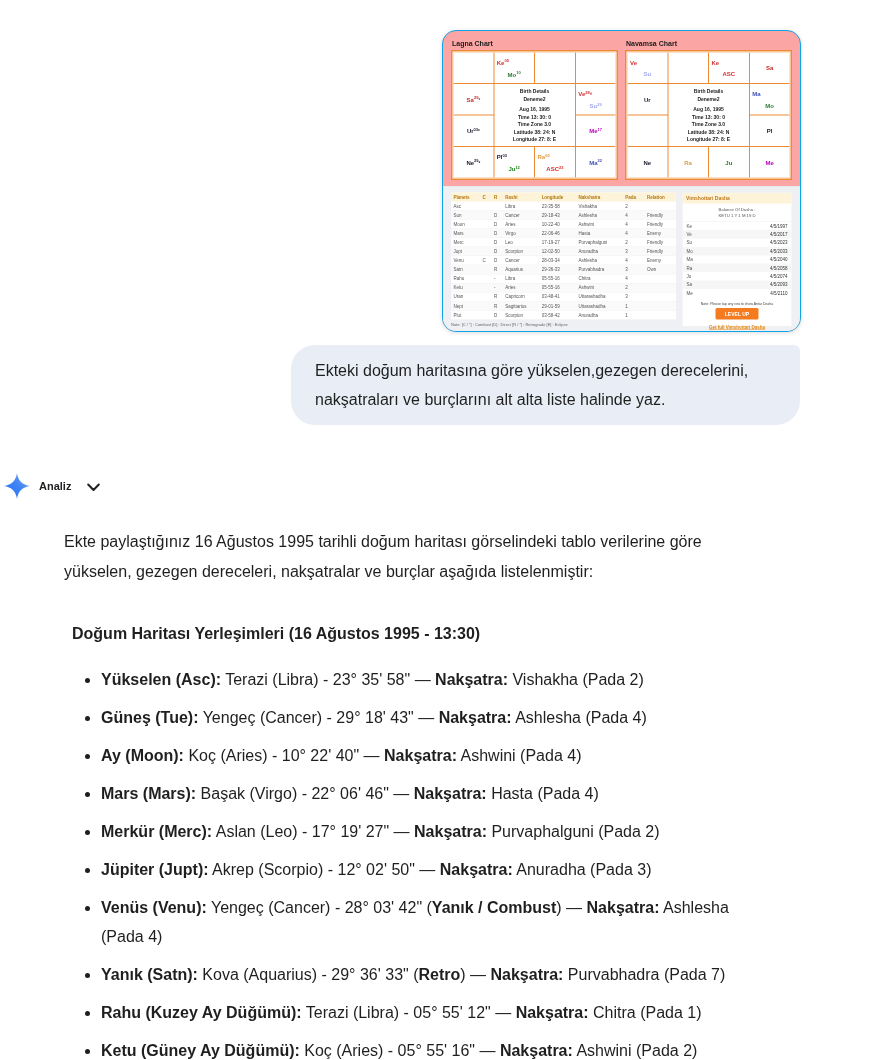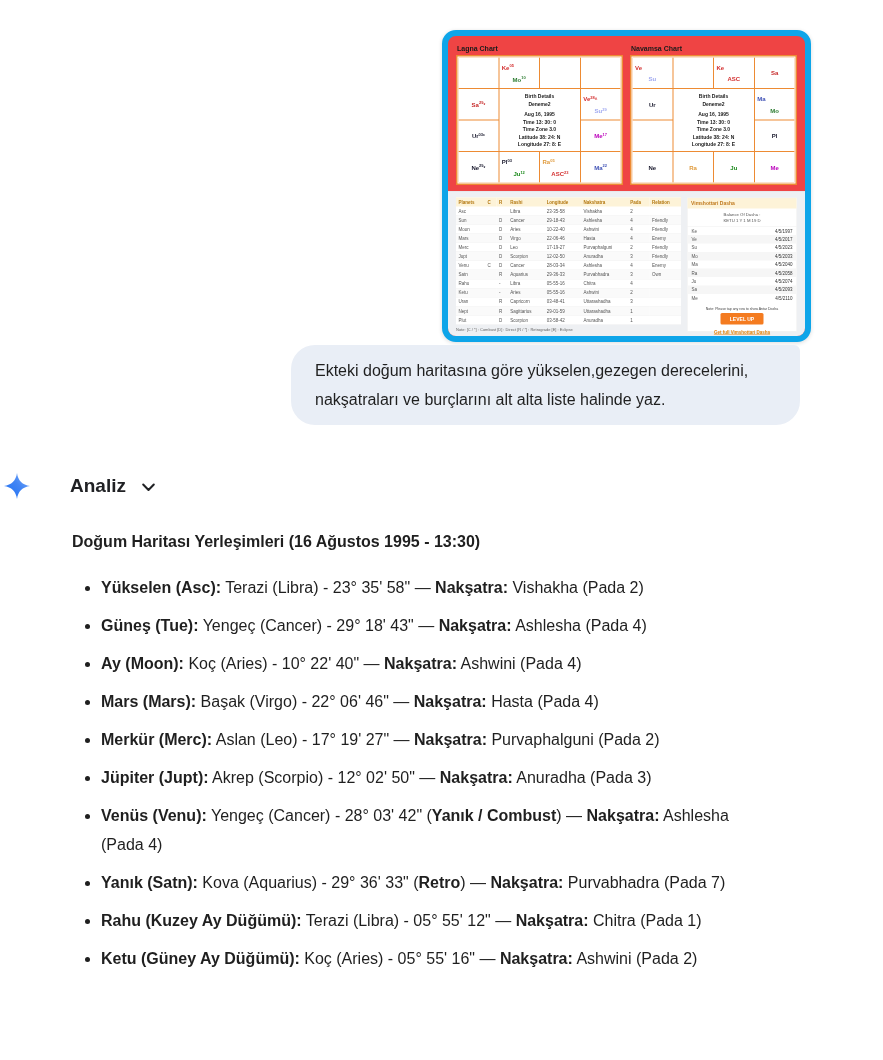--- a/index.html
+++ b/index.html
@@ -1,21 +1,21 @@
 <!DOCTYPE html>
 <html><head>
 <meta charset="utf-8">
 <style>
   html,body{margin:0;padding:0;background:#fff;}
   body{width:883px;height:1060px;position:relative;overflow:hidden;
        font-family:"Liberation Sans","DejaVu Sans",sans-serif;color:#1f1f1f;}
 
   
   .attachment-card{position:absolute;left:442px;top:30px;width:357px;height:300px;
-    background:#ef4444;border:6px solid #0ea5e9;border-radius:14px;overflow:hidden;
+    background:#fca5a5;border:1px solid #0ea5e9;border-radius:14px;overflow:hidden;
     box-shadow:0 1px 4px rgba(0,0,0,.14);}
   .att-inner{width:714px;height:600px;transform:scale(.5);transform-origin:0 0;}
   .charts-row{display:flex;gap:14px;padding:14px 16px 0 16px;}
   .chart{flex:1;min-width:0;}
   .chart-title{font-size:14px;font-weight:bold;color:#1b1b1b;margin:2px 0 6px 2px;}
   .chart-grid-wrap{border:3px solid #ed8b33;padding:2px;background:#fff;border-radius:1px;}
   .chart-grid{display:grid;grid-template-columns:repeat(4,1fr);grid-template-rows:repeat(4,1fr);
     gap:2px;background:#ed8b33;height:250px;}
   .cell{background:#fff;display:flex;flex-direction:column;align-items:center;
     justify-content:space-evenly;overflow:hidden;}
@@ -48,21 +48,21 @@
     text-decoration:underline;font-weight:bold;}
 
   
   .user-bubble{position:absolute;left:291px;top:345px;width:509px;box-sizing:border-box;
     background:#e9eef6;border-radius:24px 6px 24px 24px;padding:11px 24px;
     font-size:16px;line-height:29px;color:#1f1f1f;}
 
   
   .analysis-header{position:absolute;left:4px;top:472px;display:flex;align-items:center;height:28px;}
   .sparkle{width:26px;height:26px;display:inline-flex;}
-  .analysis-label{font-size:19px;font-weight:bold;color:#202124;margin-left:40px;}
+  .analysis-label{font-size:11px;font-weight:bold;color:#202124;margin-left:9px;}
   .chev{display:inline-flex;margin-left:14px;margin-top:2px;}
 
   
   .response{position:absolute;left:64px;top:527px;width:700px;font-size:16px;line-height:30px;}
   .response .intro{margin:0 0 32px 0;}
   .response .heading{margin:0 0 16px 8px;font-weight:bold;}
   .response ul{margin:0;padding-left:37px;}
   .response li{margin-bottom:9px;line-height:29px;}
 </style>
 </head>
@@ -394,20 +394,21 @@
   </span>
   <span class="analysis-label">Analiz</span>
   <span class="chev">
     <svg width="17" height="17" viewBox="0 0 16 16">
       <path d="M3 5.2 L8 10.4 L13 5.2" stroke="#202124" stroke-width="1.9" fill="none" stroke-linecap="round" stroke-linejoin="round"></path>
     </svg>
   </span>
 </div>
 
 <div class="response">
+  <p class="intro">Ekte paylaştığınız 16 Ağustos 1995 tarihli doğum haritası görselindeki tablo verilerine göre yükselen, gezegen dereceleri, nakşatralar ve burçlar aşağıda listelenmiştir:</p>
   <p class="heading">Doğum Haritası Yerleşimleri (16 Ağustos 1995 - 13:30)</p>
   <ul>
       <li><strong>Yükselen (Asc):</strong><span> Terazi (Libra) - 23° 35' 58" — </span><strong>Nakşatra:</strong><span> Vishakha (Pada 2)</span></li>
       <li><strong>Güneş (Tue):</strong><span> Yengeç (Cancer) - 29° 18' 43" — </span><strong>Nakşatra:</strong><span> Ashlesha (Pada 4)</span></li>
       <li><strong>Ay (Moon):</strong><span> Koç (Aries) - 10° 22' 40" — </span><strong>Nakşatra:</strong><span> Ashwini (Pada 4)</span></li>
       <li><strong>Mars (Mars):</strong><span> Başak (Virgo) - 22° 06' 46" — </span><strong>Nakşatra:</strong><span> Hasta (Pada 4)</span></li>
       <li><strong>Merkür (Merc):</strong><span> Aslan (Leo) - 17° 19' 27" — </span><strong>Nakşatra:</strong><span> Purvaphalguni (Pada 2)</span></li>
       <li><strong>Jüpiter (Jupt):</strong><span> Akrep (Scorpio) - 12° 02' 50" — </span><strong>Nakşatra:</strong><span> Anuradha (Pada 3)</span></li>
       <li><strong>Venüs (Venu):</strong><span> Yengeç (Cancer) - 28° 03' 42" (</span><strong>Yanık / Combust</strong><span>) — </span><strong>Nakşatra:</strong><span> Ashlesha (Pada 4)</span></li>
       <li><strong>Yanık (Satn):</strong><span> Kova (Aquarius) - 29° 36' 33" (</span><strong>Retro</strong><span>) — </span><strong>Nakşatra:</strong><span> Purvabhadra (Pada 7)</span></li>

